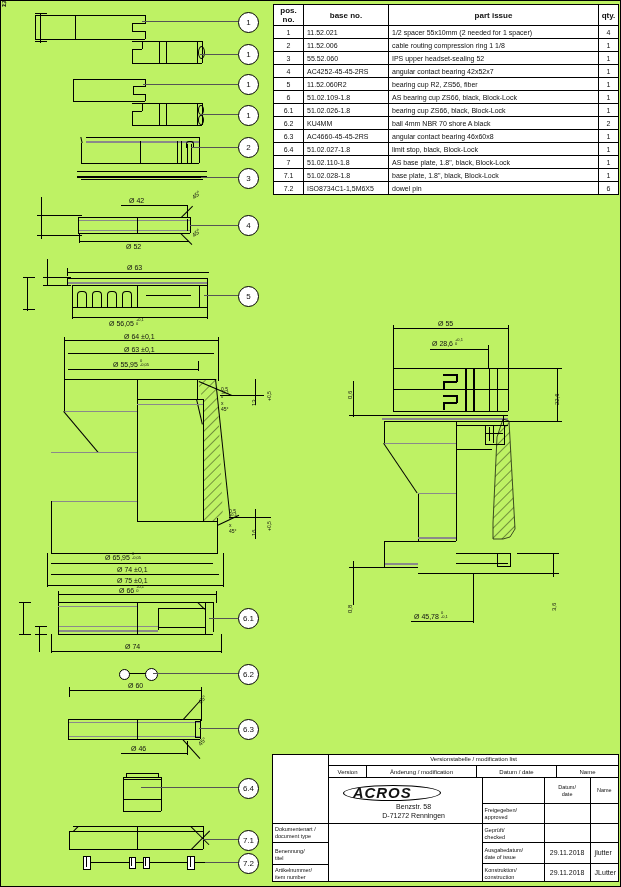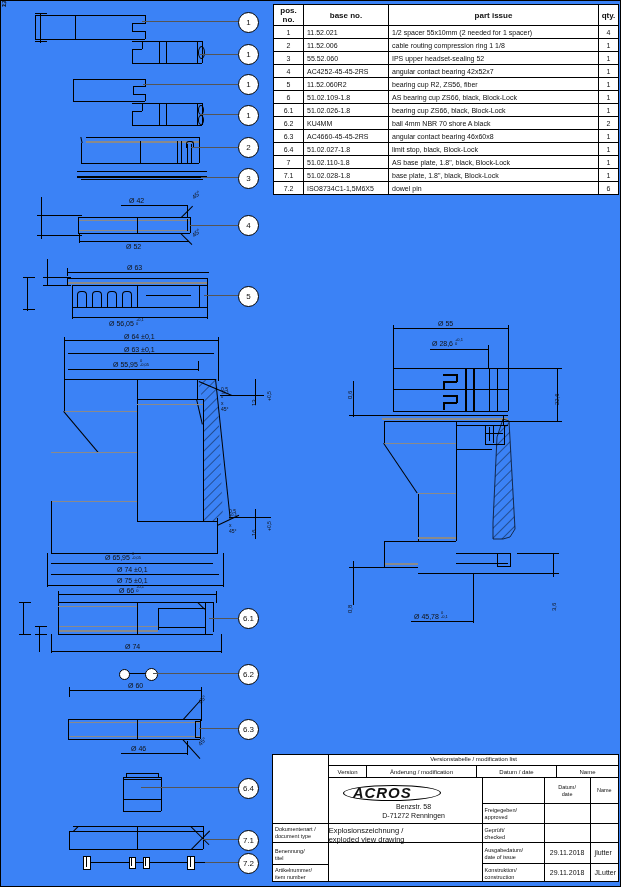--- a/index.html
+++ b/index.html
@@ -4,21 +4,21 @@
 <style>
   html,body{margin:0;padding:0;background:#fff;}
   body{
     font-family:"Liberation Sans", sans-serif;
     color:#111;
     -webkit-font-smoothing:none;
   }
   #sheet{
     position:relative;
     width:621px;height:887px;
-    background:#3b82f6;
+    background:#bef264;
     overflow:hidden;
     box-sizing:border-box;
     border:1px solid #000;
   }
   
   .abs{position:absolute;}
   .ln{position:absolute;background:#000;}
   .hln{height:1px;}
   .vln{width:1px;}
   .gray{background:#8a8a8a;}
@@ -670,24 +670,20 @@
 
       <div style="width:155px;border-right:1px solid #000;box-sizing:border-box;">
         <div class="logo-wrap" style="border-bottom:1px solid #000;box-sizing:border-box;">
           <div class="logo-el"></div>
           <div class="logo-txt">ACROS</div>
           <div class="addr">
             <span>Benzstr. 58</span><br>
             <span>D-71272 Renningen</span>
           </div>
         </div>
-        <div class="doc-type" style="height:19px;border-bottom:1px solid #000;box-sizing:border-box;">
-          <span>Explosionszeichnung /</span><br>
-          <span>exploded view drawing</span>
-        </div>
       </div>
 
       <div style="flex:1;">
         <div class="tb-row" style="height:26px;">
           <div class="tb-cell" style="width:62px;"></div>
           <div class="tb-cell ctr small-lbl" style="width:46px;padding-top:6px;">
             <span>Datum/</span><br><span>date</span>
           </div>
           <div class="tb-cell ctr small-lbl" style="flex:1;border-right:none;padding-top:9px;">Name</div>
         </div>

